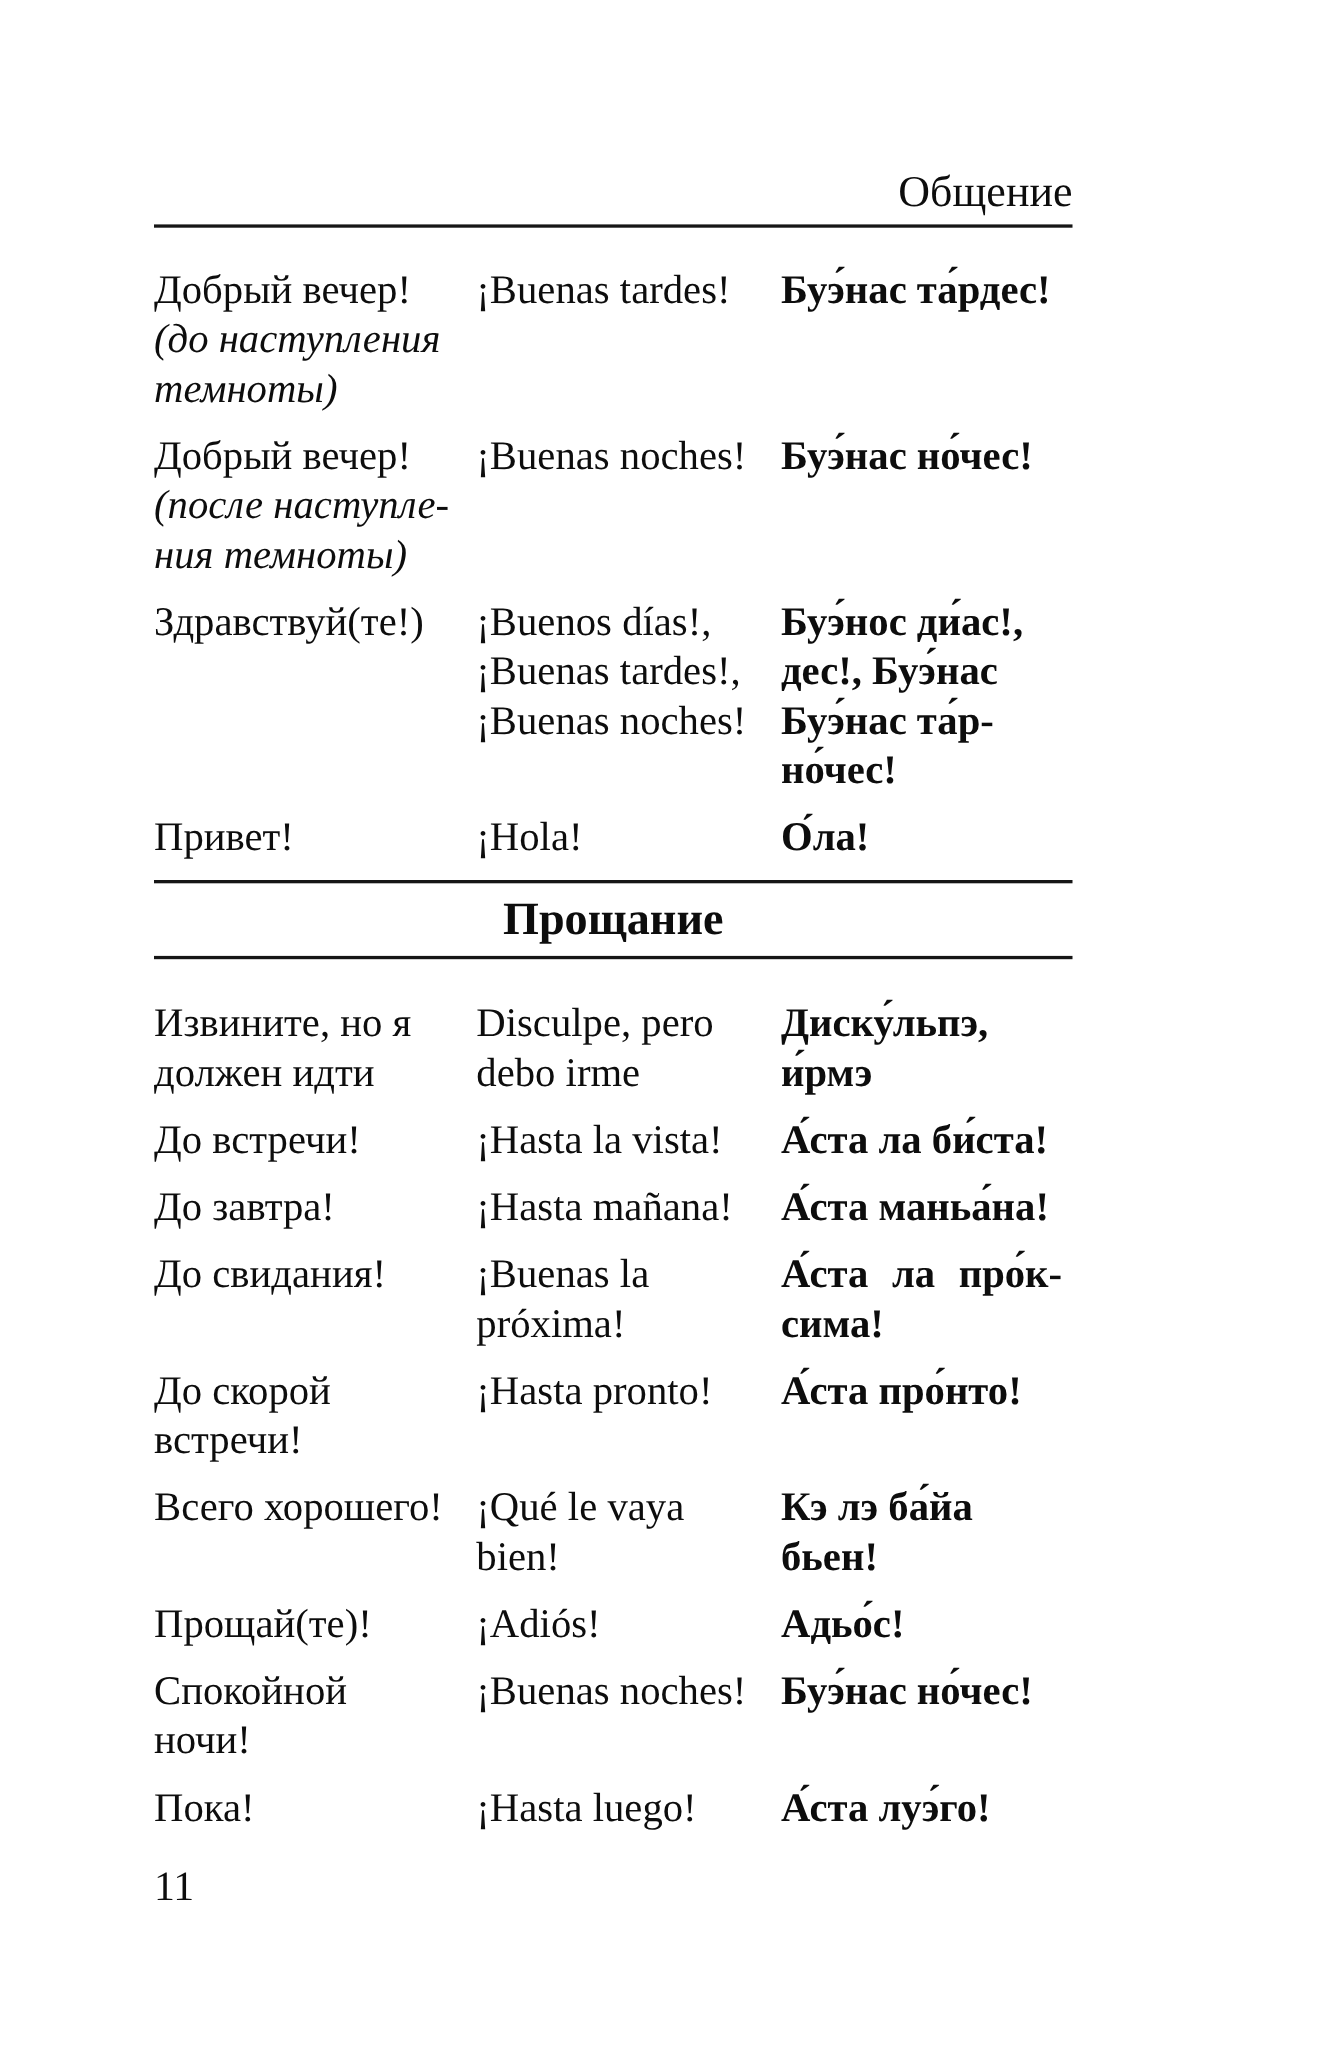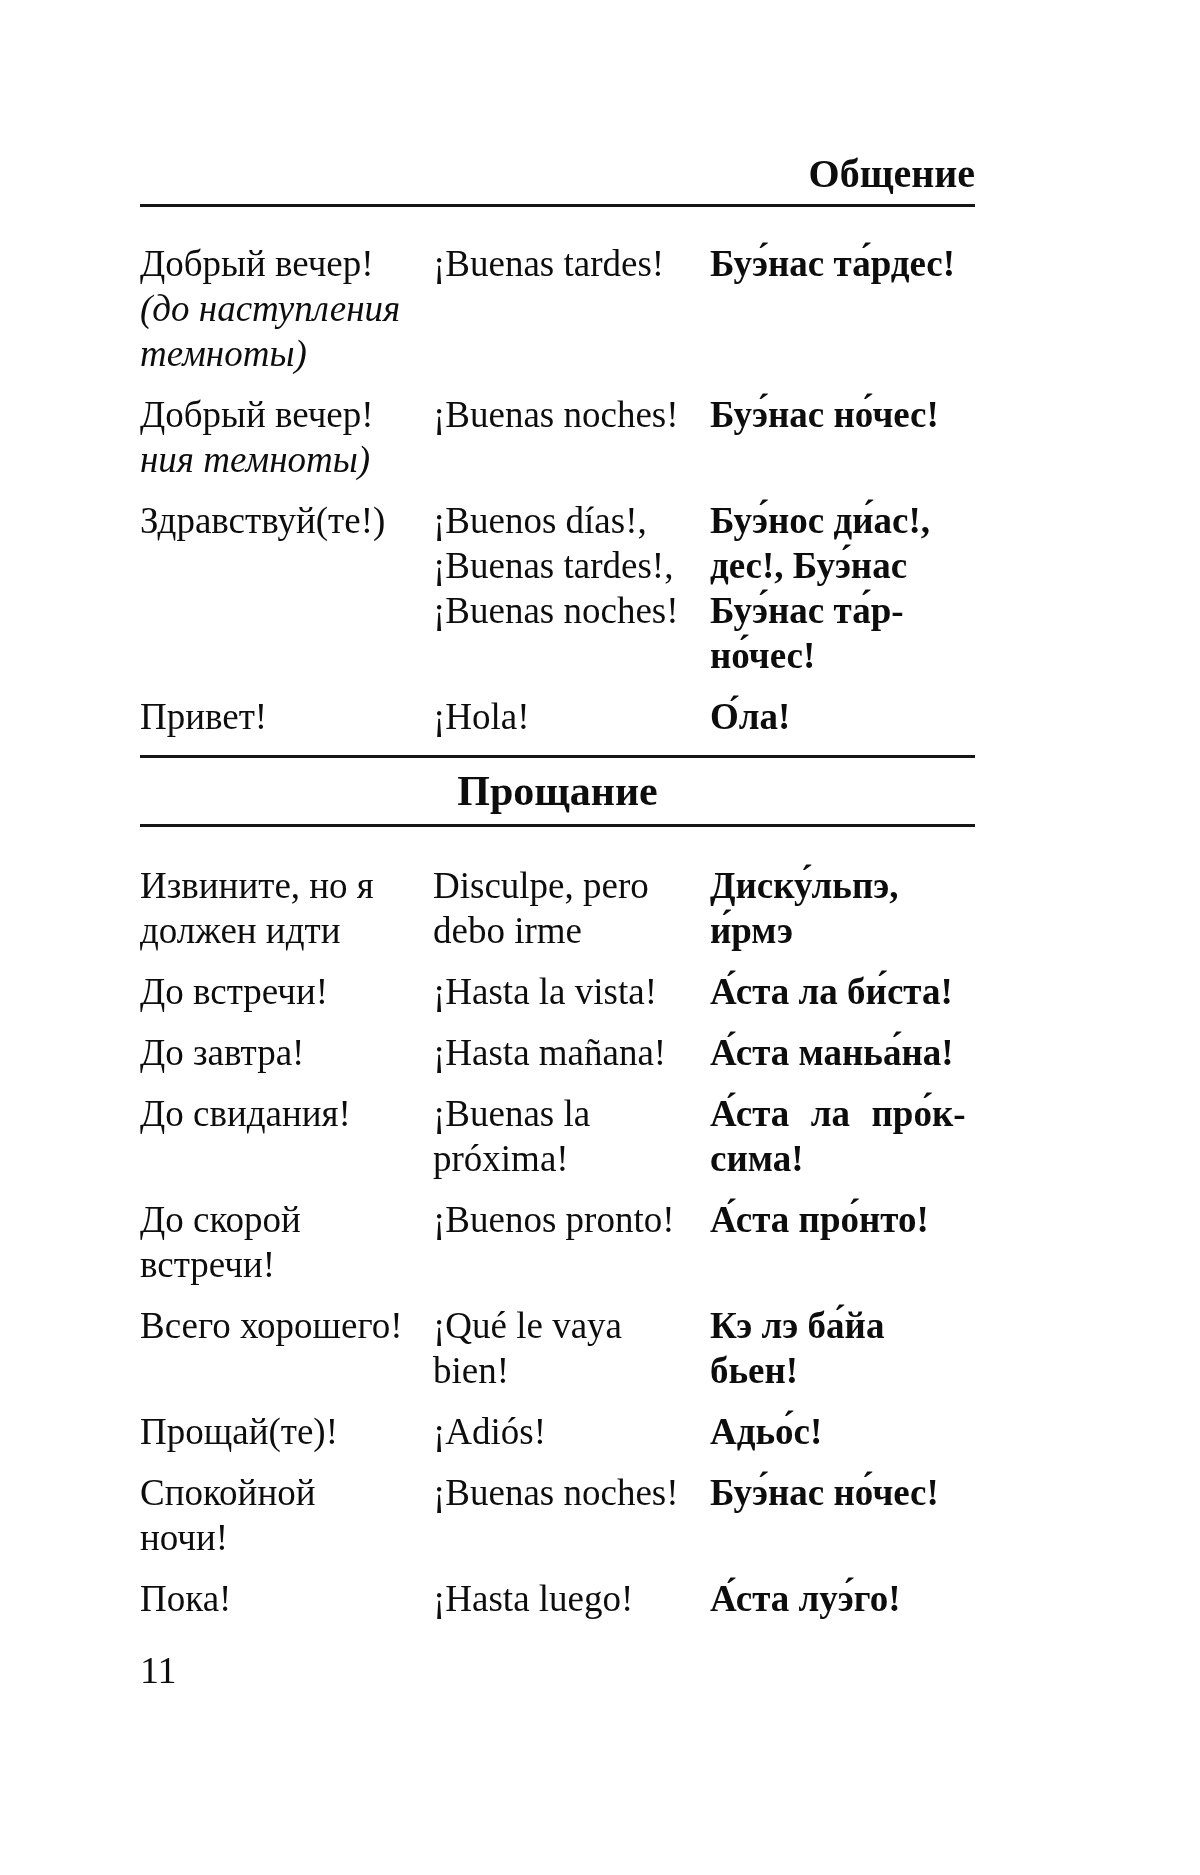--- a/index.html
+++ b/index.html
@@ -11,21 +11,21 @@
     overflow:hidden;
   }
   .page{
     box-sizing:border-box;
     width:1200px;height:1875px;
     padding:150px 225px 0 140px;
   }
   
   .running-head{
     text-align:right;
-    font-weight:700;
+    font-weight:400;
     font-size:40px;
     line-height:48px;
   }
   .head-rule,.section-rule{
     border:0;height:0;
     border-top:3px solid #161616;
     margin:0;
   }
   .head-rule{margin-top:6px;}
   
@@ -76,20 +76,21 @@
           <div class="cell es">
             <span class="line">¡Buenas tardes!</span>
           </div>
           <div class="cell tr">
             <span class="line">Буэ́нас та́рдес!</span>
           </div>
         </div>
         <div class="phrase-row">
           <div class="cell ru">
             <span class="line">Добрый вечер!</span>
+            <span class="line italic">(после наступле-</span>
             <span class="line italic">ния темноты)</span>
           </div>
           <div class="cell es">
             <span class="line">¡Buenas noches!</span>
           </div>
           <div class="cell tr">
             <span class="line">Буэ́нас но́чес!</span>
           </div>
         </div>
         <div class="phrase-row">
@@ -174,21 +175,21 @@
             <span class="line wspace">А́ста ла про́к-</span>
             <span class="line">сима!</span>
           </div>
         </div>
         <div class="phrase-row">
           <div class="cell ru">
             <span class="line">До скорой</span>
             <span class="line">встречи!</span>
           </div>
           <div class="cell es">
-            <span class="line">¡Buenos pronto!</span>
+            <span class="line">¡Hasta pronto!</span>
           </div>
           <div class="cell tr">
             <span class="line">А́ста про́нто!</span>
           </div>
         </div>
         <div class="phrase-row">
           <div class="cell ru">
             <span class="line">Всего хорошего!</span>
           </div>
           <div class="cell es">

